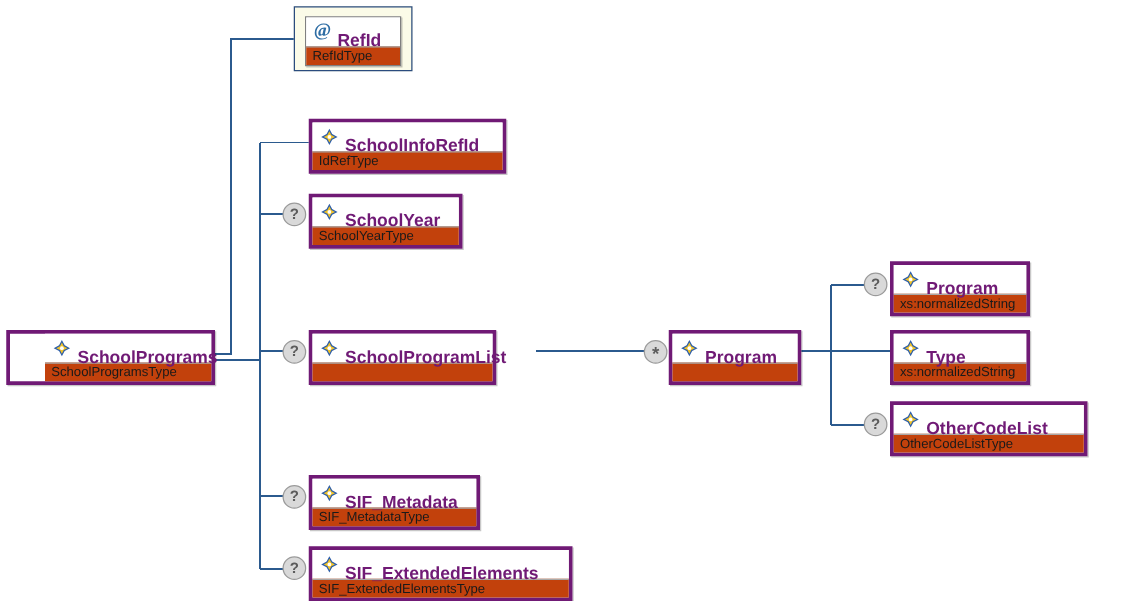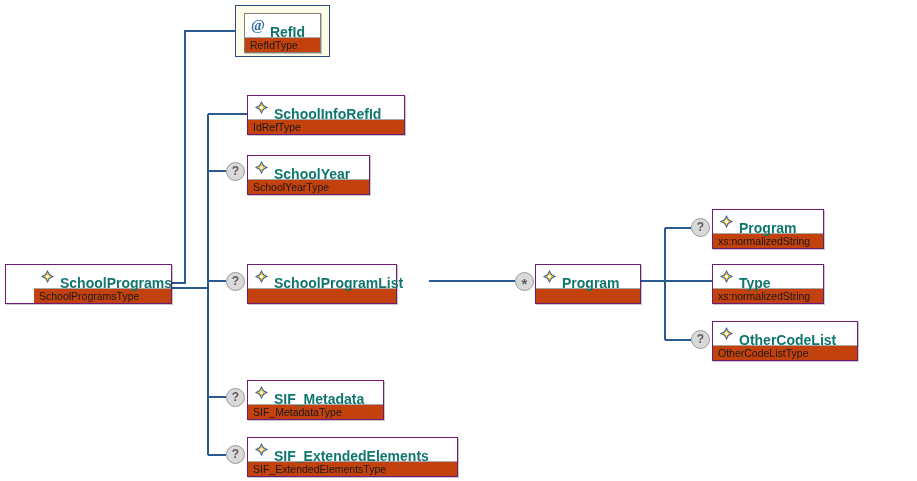--- a/index.html
+++ b/index.html
@@ -18,37 +18,37 @@
   #wires {
     position: absolute;
     left: 0; top: 0;
     width: 917px; height: 481px;
     pointer-events: none;
   }
   
   .node {
     position: absolute;
     box-sizing: border-box;
-    border: 1px solid #701a75;
+    border: 3px solid #701a75;
     background: #ffffff;
     box-shadow: 1px 1px 0 rgba(0,0,0,0.22);
   }
   .node .hdr {
     display: flex;
     align-items: center;
     box-sizing: border-box;
     height: 23px;
     padding: 0 7px 0 6px;
     background: #ffffff;
     white-space: nowrap;
   }
   .node .nm {
     font-size: 14px;
     font-weight: bold;
-    color: #0f766e;
+    color: #701a75;
     letter-spacing: 0px;
     line-height: 14px;
     margin-top: 12px;
   }
   .node .typ {
     box-sizing: border-box;
     height: 15px;
     border-top: 1px solid #a8a8a8;
     background: #c2410c;
     font-size: 10.5px;
@@ -225,21 +225,21 @@
         <path d="M8 1 L10.4 5.6 L15 8 L10.4 10.4 L8 15 L5.6 10.4 L1 8 L5.6 5.6 Z" fill="#2f5fa8"></path>
         <path d="M8 3.2 L9.6 6.4 L12.8 8 L9.6 9.6 L8 12.8 L6.4 9.6 L3.2 8 L6.4 6.4 Z" fill="#f2c327"></path>
         <circle cx="8" cy="8" r="1.6" fill="#ffffff"></circle>
       </svg>
       <span class="nm">Type</span>
     </div>
     <div class="typ">xs:normalizedString</div>
   </div>
 
   <div class="marker" style="left:691px; top:330px;">?</div>
-  <div class="node" style="left:712px; top:321px; width:146px;">
+  <div class="node" style="left:712px; top:321px; width:158px;">
     <div class="hdr">
       <svg class="ico" viewBox="0 0 16 16">
         <path d="M8 1 L10.4 5.6 L15 8 L10.4 10.4 L8 15 L5.6 10.4 L1 8 L5.6 5.6 Z" fill="#2f5fa8"></path>
         <path d="M8 3.2 L9.6 6.4 L12.8 8 L9.6 9.6 L8 12.8 L6.4 9.6 L3.2 8 L6.4 6.4 Z" fill="#f2c327"></path>
         <circle cx="8" cy="8" r="1.6" fill="#ffffff"></circle>
       </svg>
       <span class="nm">OtherCodeList</span>
     </div>
     <div class="typ">OtherCodeListType</div>
   </div>

